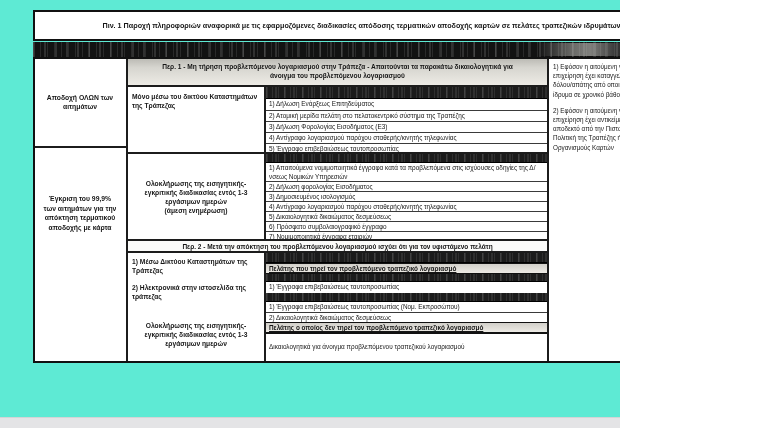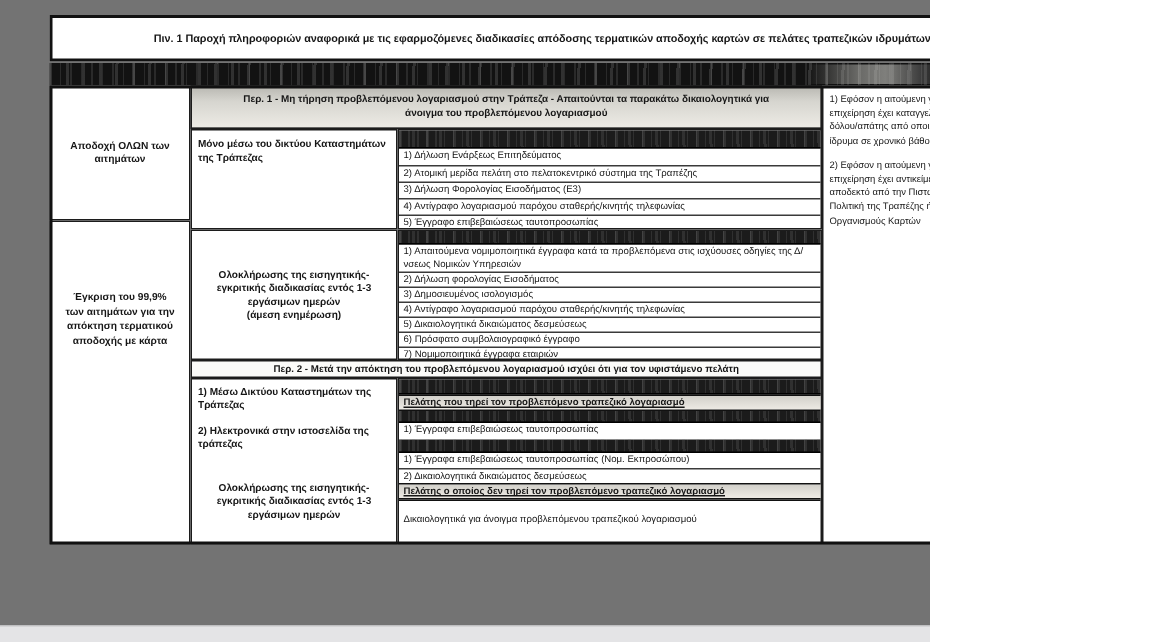--- a/index.html
+++ b/index.html
@@ -1,18 +1,18 @@
 <!DOCTYPE html>
 <html><head>
 <meta charset="utf-8">
 <style>
   html,body { margin:0; padding:0; background:#ffffff; }
   .canvas {
     position:relative; width:620px; height:428px; overflow:hidden;
-    background:#737373; font-family:"Liberation Sans", sans-serif; color:#161616;
+    background:#5eead4; font-family:"Liberation Sans", sans-serif; color:#161616;
     -webkit-font-smoothing:antialiased;
   }
   .abs { position:absolute; box-sizing:border-box; }
   .box { position:absolute; box-sizing:border-box; border:1px solid #1c1c1c; background:#fff; }
   .outline { position:absolute; box-sizing:border-box; border:2px solid #111; pointer-events:none; background:transparent; }
 
   .title-box { border:2px solid #111; display:flex; align-items:center; justify-content:center; }
   .title-text { font-size:7.2px; font-weight:bold; text-align:center; padding:0 14px; line-height:9px; }
 
   .bar-big {

